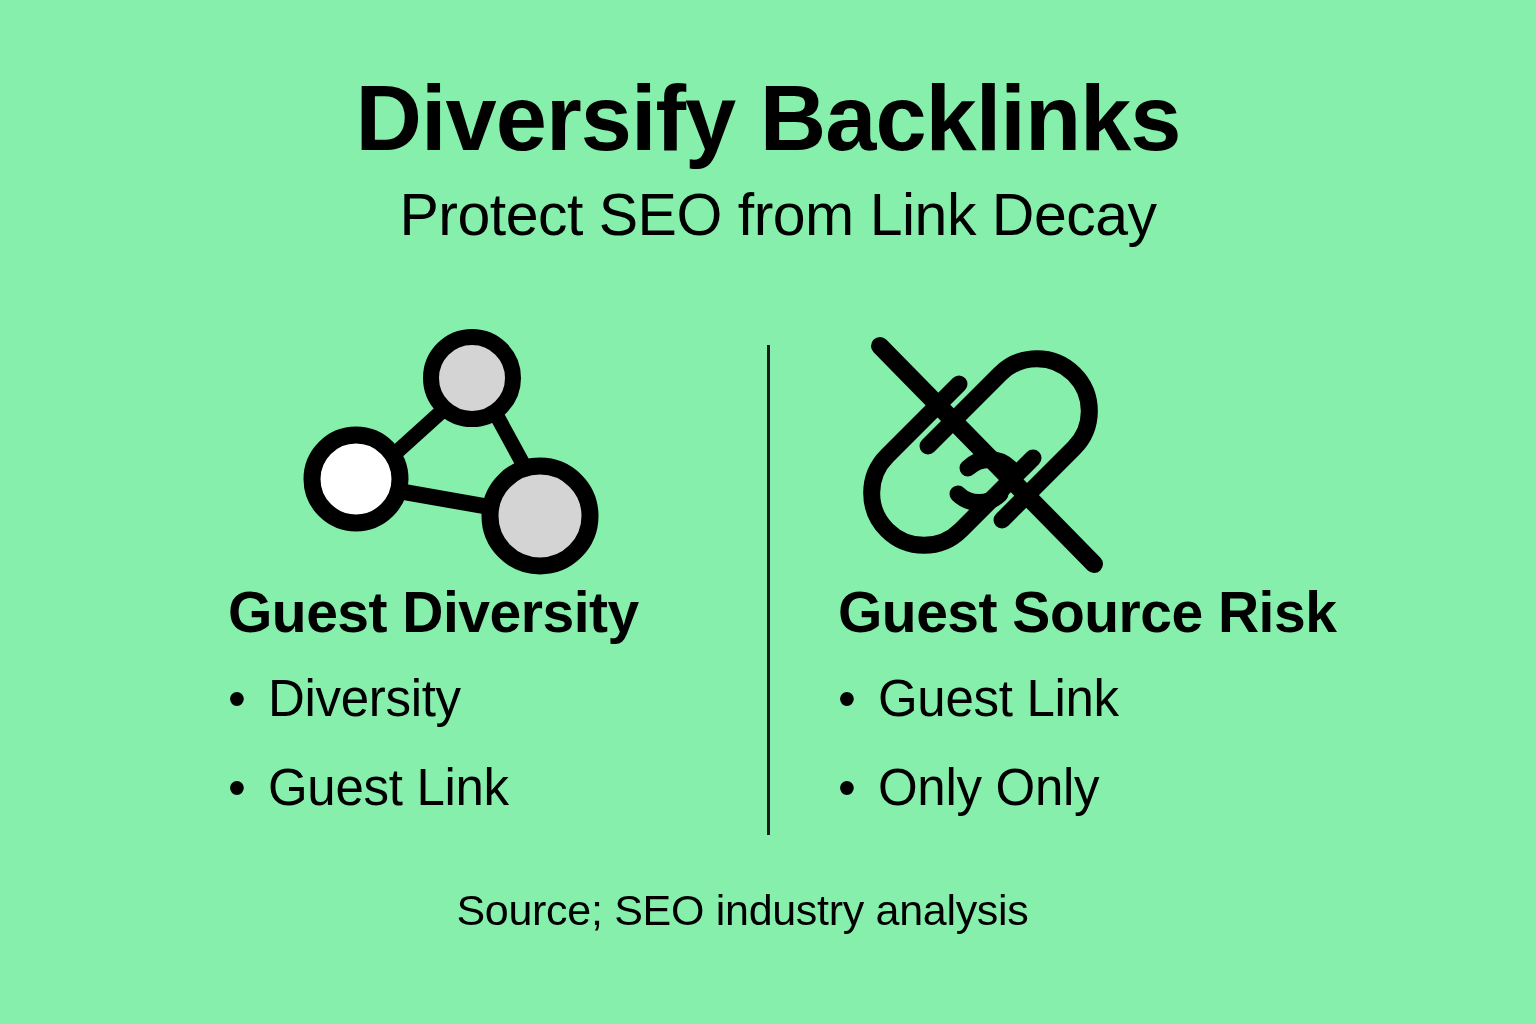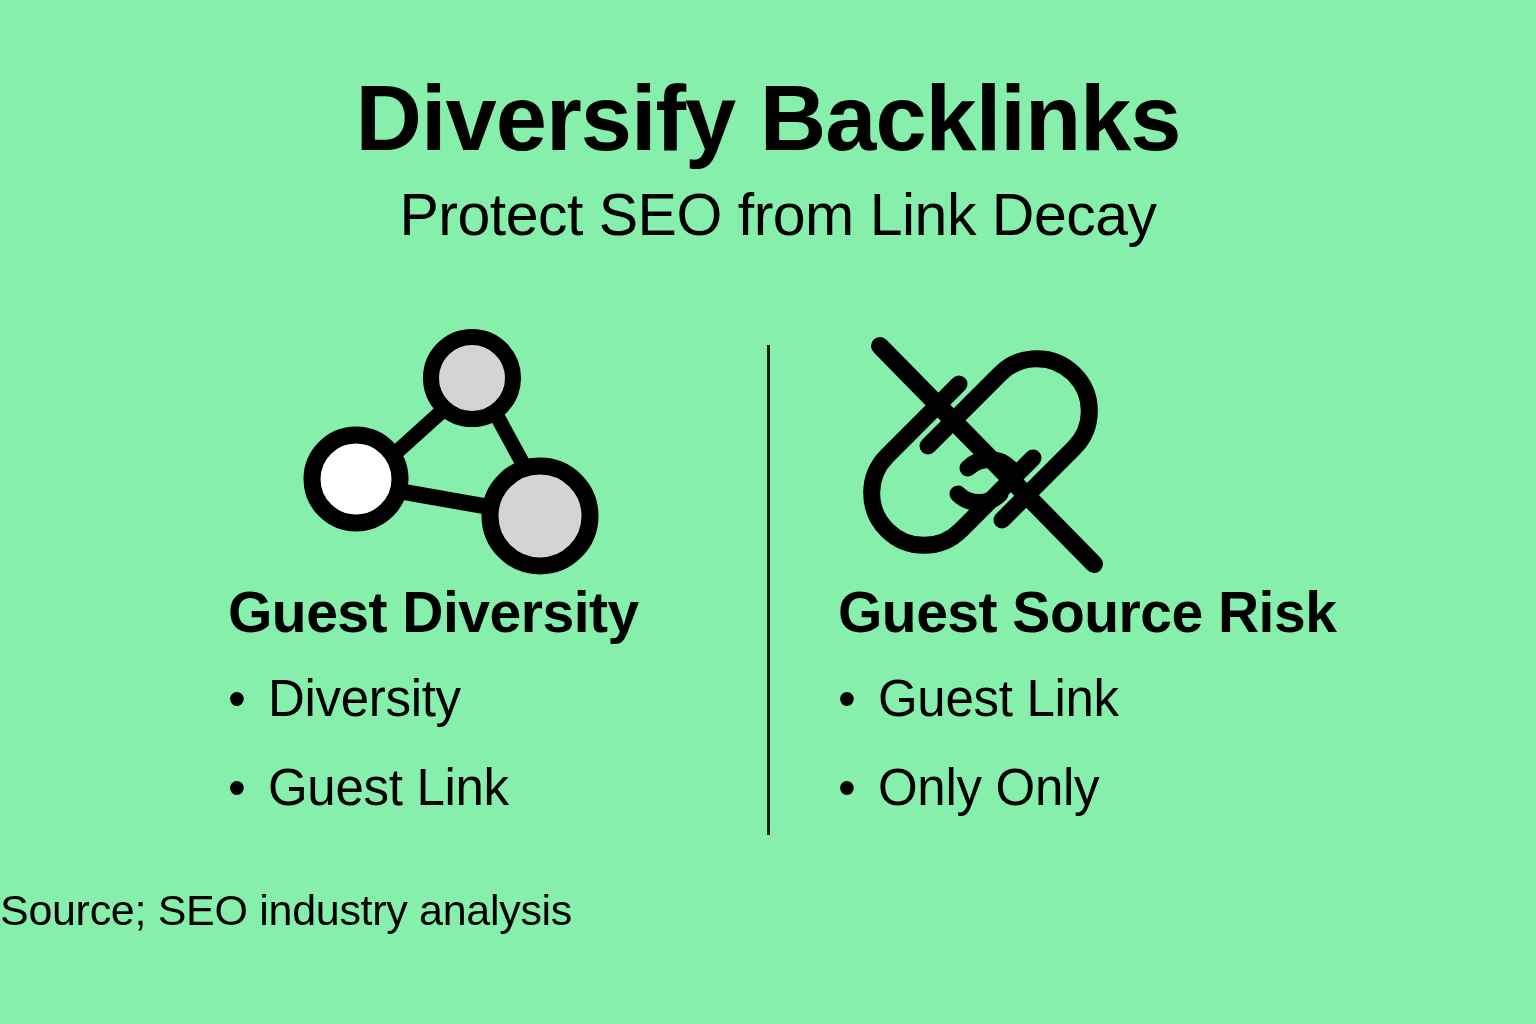--- a/index.html
+++ b/index.html
@@ -128,21 +128,21 @@
     height: 490px;
     background: #1a1a1a;
   }
 
   
   .footer {
     position: absolute;
     top: 886px;
     left: 0;
     width: 1485px;
-    text-align: left;
+    text-align: center;
     font-size: 43px;
     font-weight: 400;
     letter-spacing: -0.3px;
     white-space: nowrap;
   }
 </style>
 </head>
 <body>
 
 <div class="page">

